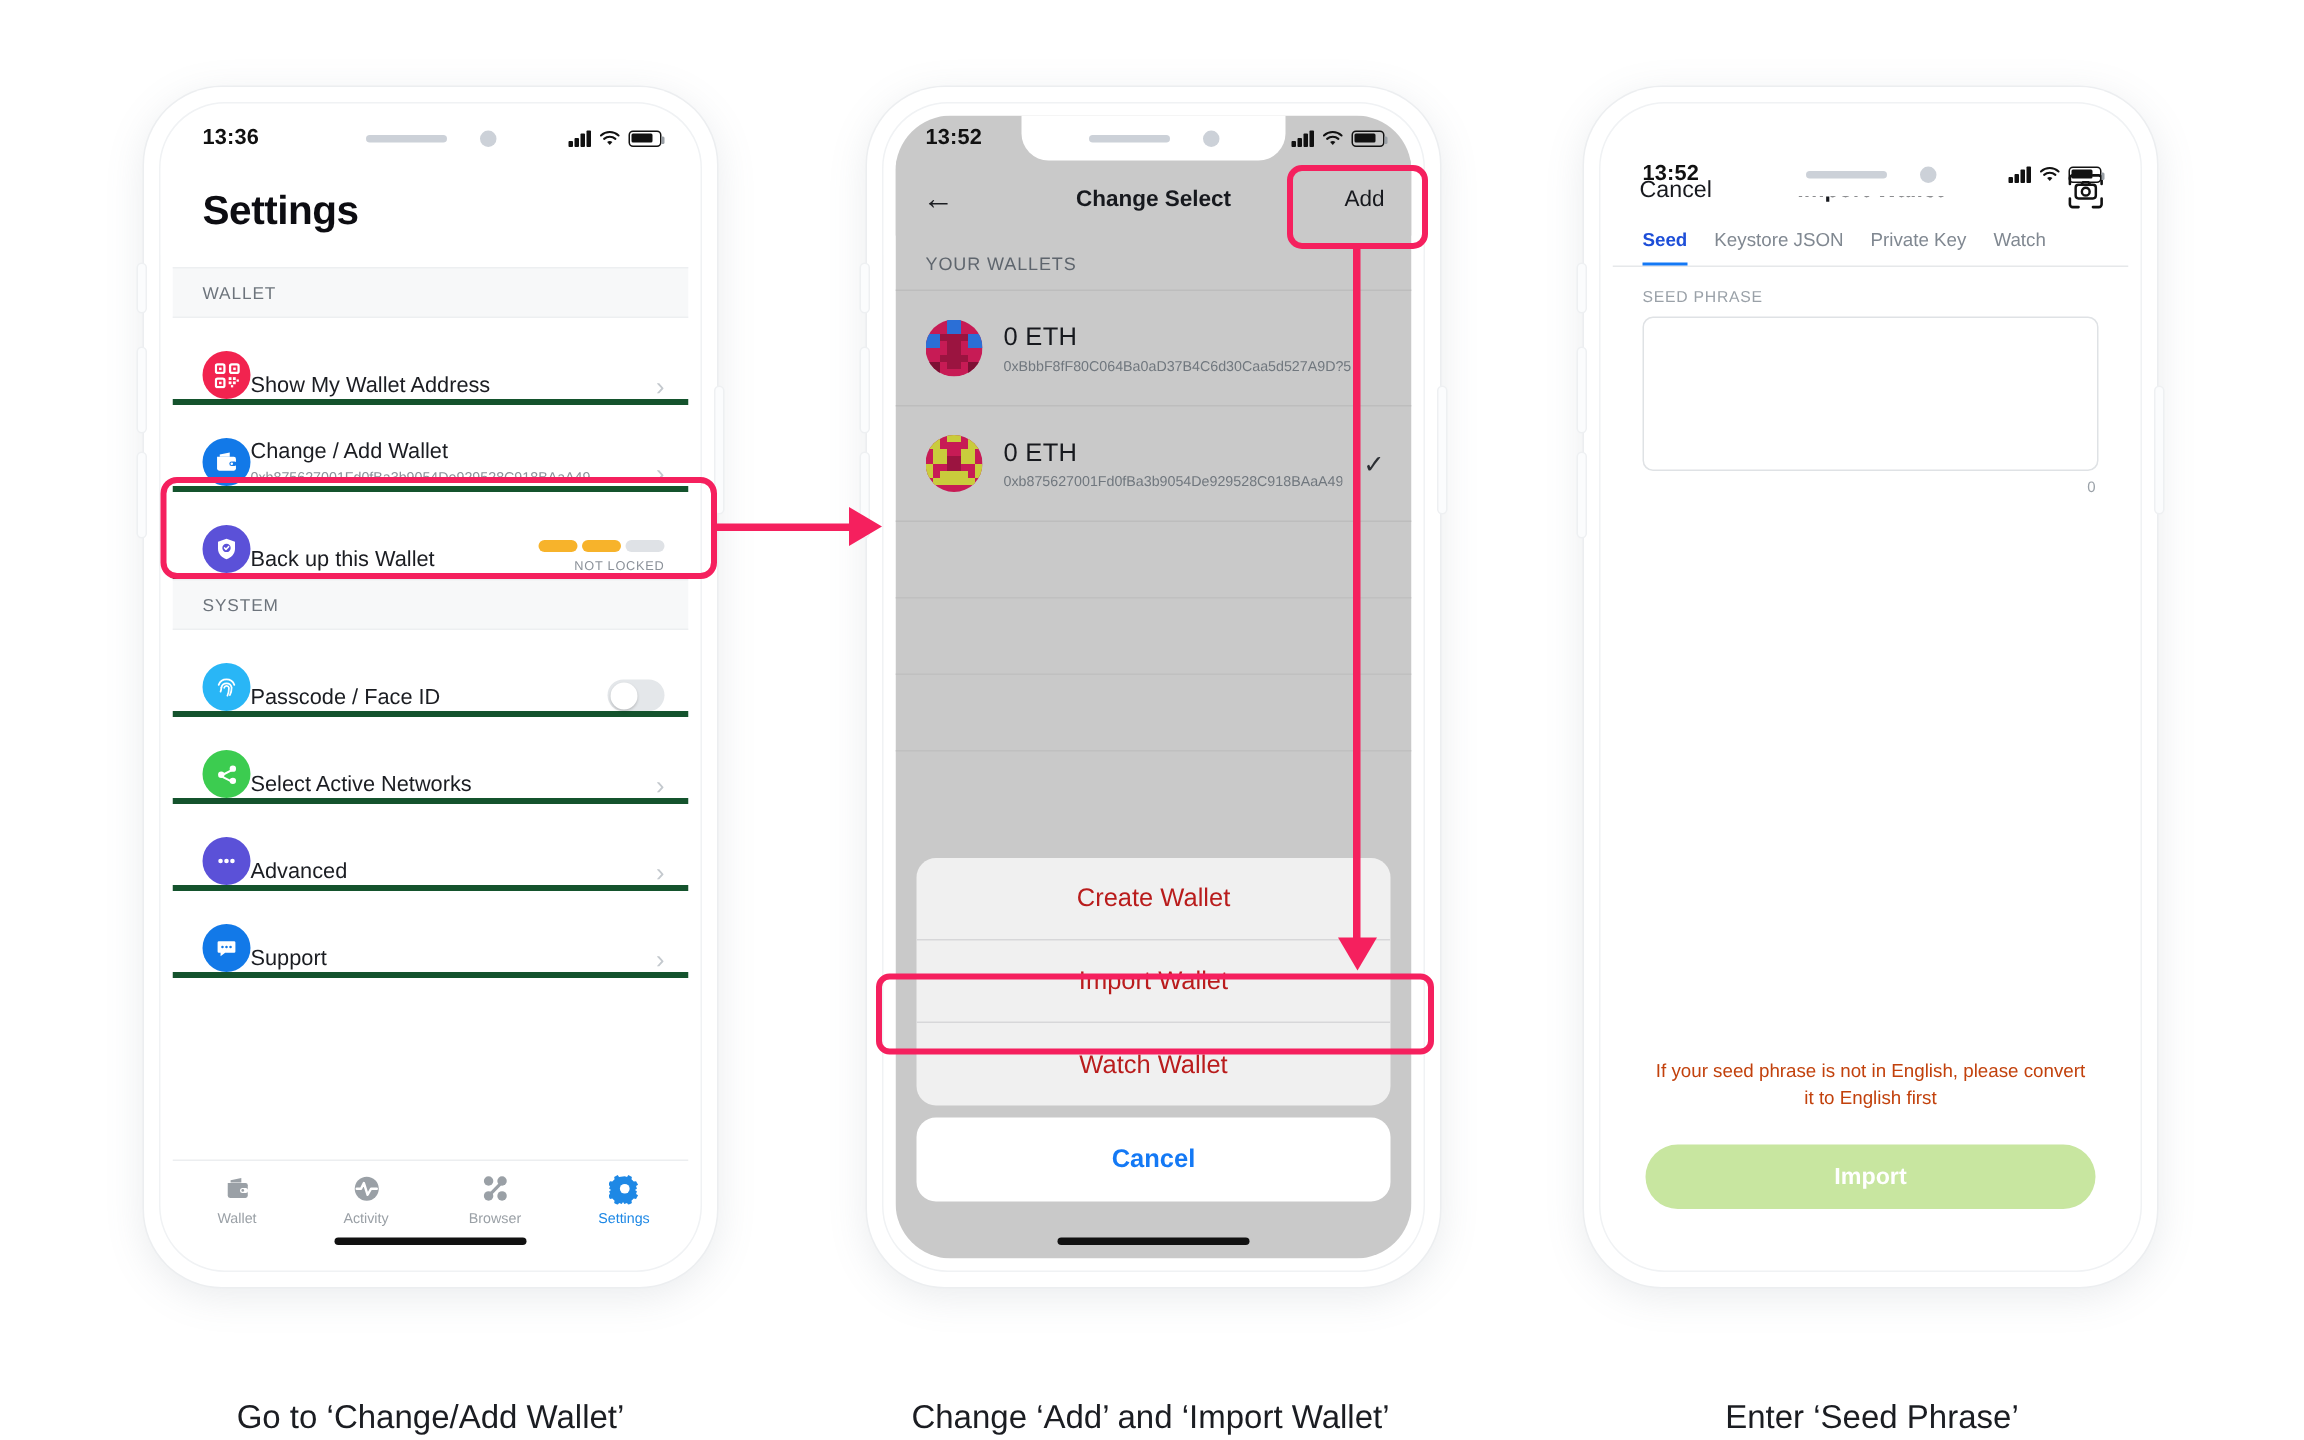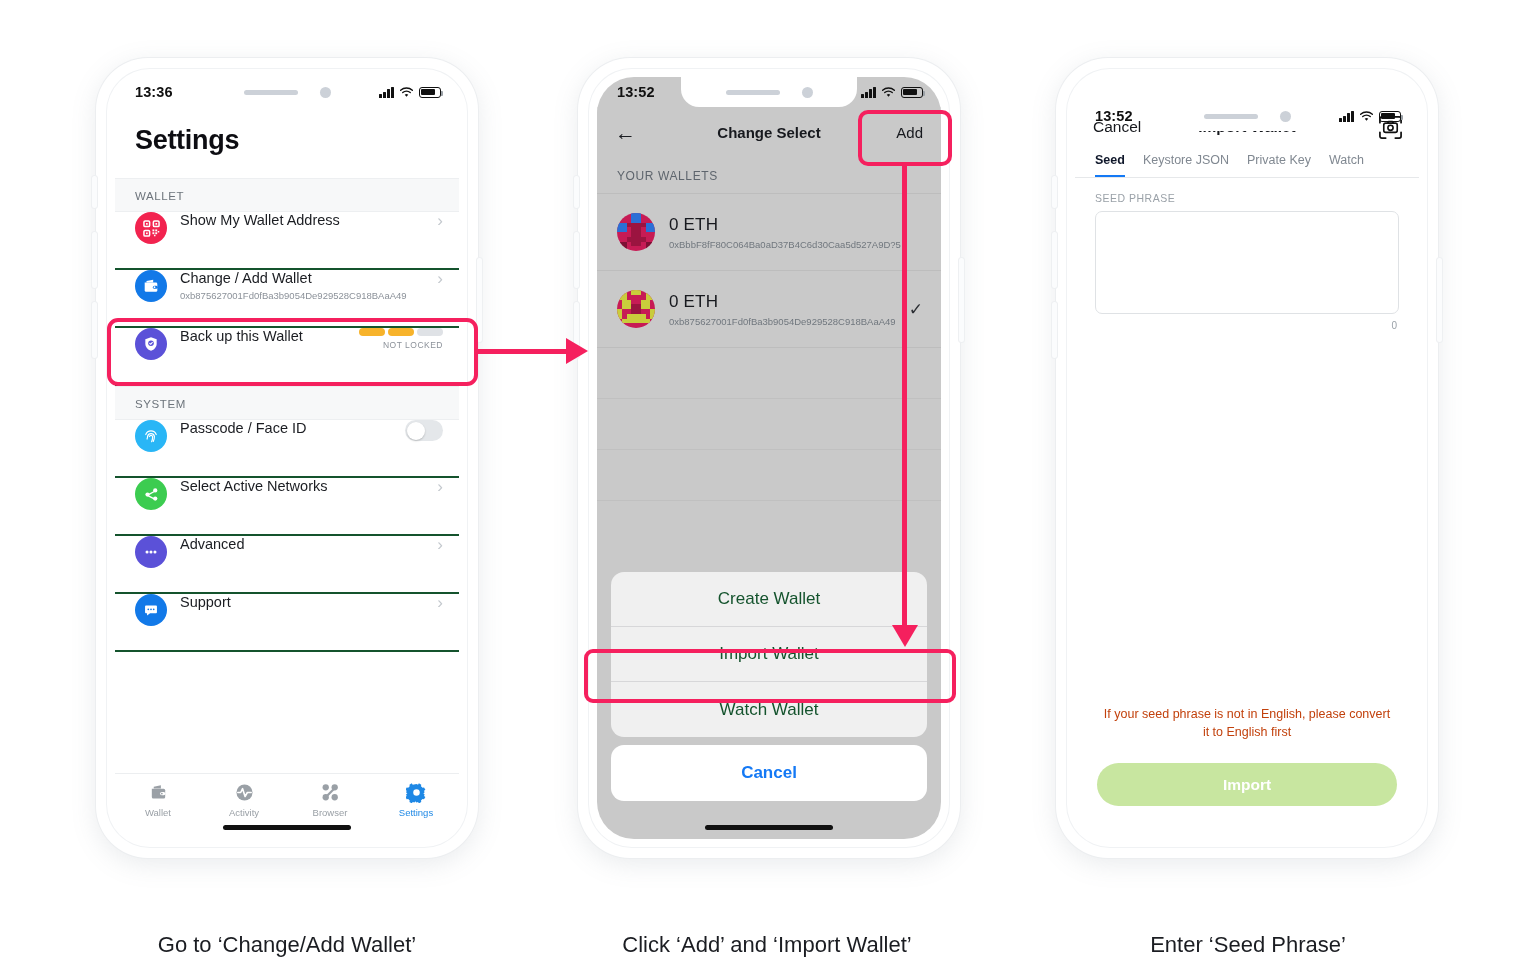--- a/index.html
+++ b/index.html
@@ -78,23 +78,23 @@
   
   .s1 { background: #ffffff; height:100%; position: relative; }
   .title { font-size: 27px; font-weight: 800; color: #0d0d12; padding: 48px 0 0 20px; letter-spacing: -.3px; }
   .sechdr {
     background: #f7f8f9; color: #6d747c; font-size: 11.5px; letter-spacing: .6px;
     padding: 11px 0 9px 20px; border-top: 1px solid #edeff1; border-bottom: 1px solid #edeff1;
     margin-top: 22px;
   }
   .sechdr.tight { margin-top: 0; }
   .row {
-    display: flex; align-items: flex-start; gap: 13px;
+    display: flex; align-items: flex-end; 
     padding: 0 16px 0 20px; height: 58px;
-    border-bottom: 2px solid #14532d; background: #fff; position: relative;
+    border-bottom: 4px solid #14532d; background: #fff; position: relative;
   }
   .row .ic { width: 32px; height: 32px; border-radius: 50%; flex: 0 0 32px; display:flex; align-items:center; justify-content:center; }
   .row .txt { flex: 1 1 auto; min-width: 0; }
   .row .lbl { font-size: 14.5px; color: #1b1d22; line-height: 1.2; }
   .row .sub { font-size: 9.5px; color: #8b9199; margin-top: 3px; white-space: nowrap; overflow: hidden; text-overflow: ellipsis; }
   .chev { color: #c4c9ce; font-size: 17px; line-height: 1; font-weight: 300; }
   .toggle { width: 38px; height: 21px; border-radius: 11px; background: #e4e7ea; position: relative; }
   .toggle i { position: absolute; left: 1.5px; top: 1.5px; width: 18px; height: 18px; border-radius: 50%; background: #fff; box-shadow: 0 1px 2px rgba(0,0,0,.2); display:block; }
   .backup { text-align: right; }
   .pbar { display: flex; gap: 3px; justify-content: flex-end; }
@@ -123,33 +123,33 @@
   .wrow { display: flex; align-items: center; gap: 14px; padding: 0 18px 0 20px; height: 77px; border-bottom: 1px solid #bdbdbd; }
   .avatar { width: 38px; height: 38px; border-radius: 50%; flex: 0 0 38px; overflow: hidden; }
   .wrow .wt { flex: 1 1 auto; min-width: 0; }
   .wrow .eth { font-size: 17px; color: #17191e; letter-spacing:.2px; }
   .wrow .addr { font-size: 9.5px; color: #70777e; margin-top: 4px; white-space: nowrap; overflow: hidden; }
   .check { color: #2c2f34; font-size: 17px; }
   .blank { height: 51px; border-bottom: 1px solid #c0c0c0; }
 
   .sheet { position: absolute; left: 14px; right: 14px; bottom: 38px; }
   .sheetgrp { background: #f0f0f0; border-radius: 13px; overflow: hidden; }
-  .sheetitem { height: 55px; display: flex; align-items: center; justify-content: center; font-size: 17px; color: #14532d; border-bottom: 1px solid #d7d7d9; }
+  .sheetitem { height: 55px; display: flex; align-items: center; justify-content: center; font-size: 17px; color: #b91c1c; border-bottom: 1px solid #d7d7d9; }
   .sheetitem:last-child { border-bottom: none; }
   .sheetcancel { margin-top: 8px; background: #fff; border-radius: 13px; height: 56px; display:flex; align-items:center; justify-content:center; font-size: 17px; font-weight: 700; color: #1479f5; }
 
   
   .s3 { background: #fff; height: 100%; position: relative; }
   .navbar3 { height: 52px; display: flex; align-items: center; padding: 0 16px 0 18px; position: relative; margin-top: 24px; }
   .navbar3 .cancel { font-size: 15.5px; color: #17191e; }
   .navbar3 .nt { position: absolute; left:0; right:0; text-align:center; font-size: 15.5px; font-weight: 700; color: #17191e; pointer-events:none; }
   .navbar3 .cam { margin-left: auto; }
   .tabs3 { display: flex; align-items: flex-end; gap: 18px; padding: 0 20px; border-bottom: 1px solid #e6e8ea; }
   .t3 { font-size: 12.5px; color: #808891; padding-bottom: 8px; border-bottom: 2.5px solid transparent; }
-  .t3.on { color: #0f172a; font-weight: 600; border-bottom-color: #1479f5; }
+  .t3.on { color: #1d4ed8; font-weight: 600; border-bottom-color: #1479f5; }
   .seedlbl { font-size: 10.5px; color: #9aa1a8; letter-spacing: .5px; padding: 14px 0 7px 20px; }
   .seedbox { margin: 0 20px; height: 103px; border: 1px solid #dfe2e5; border-radius: 7px; background: #fff; }
   .counter { text-align: right; padding: 6px 22px 0 0; font-size: 10px; color: #9aa1a8; }
   .hint { position: absolute; left: 28px; right: 28px; bottom: 122px; text-align: center; font-size: 12.5px; color: #c2410c; line-height: 1.45; }
   .importbtn { position: absolute; left: 22px; right: 22px; bottom: 57px; height: 43px; border-radius: 22px; background: #c8e6a0; display:flex; align-items:center; justify-content:center; color:#fff; font-size: 15.5px; font-weight: 700; }
 
   
   .hl { position: absolute; border: 4px solid #f5205e; border-radius: 11px; z-index: 40; }
   .hl.a1 { left: 107px; top: 318px; width: 371px; height: 68px; }
   .hl.a2 { left: 858px; top: 110px; width: 94px; height: 56px; border-radius: 10px; }
@@ -565,16 +565,16 @@
   <div class="hl a1"></div>
   <div class="hl a2"></div>
   <div class="hl a3"></div>
 
   <div class="connector c1"></div>
   <div class="c1arrow"></div>
   <div class="connector c2"></div>
   <div class="c2arrow"></div>
 
   <div class="caption q1">Go to ‘Change/Add Wallet’</div>
-  <div class="caption q2">Click ‘Add’ and ‘Import Wallet’</div>
+  <div class="caption q2">Change ‘Add’ and ‘Import Wallet’</div>
   <div class="caption q3">Enter ‘Seed Phrase’</div>
 
 </div>
 
 </body></html>

